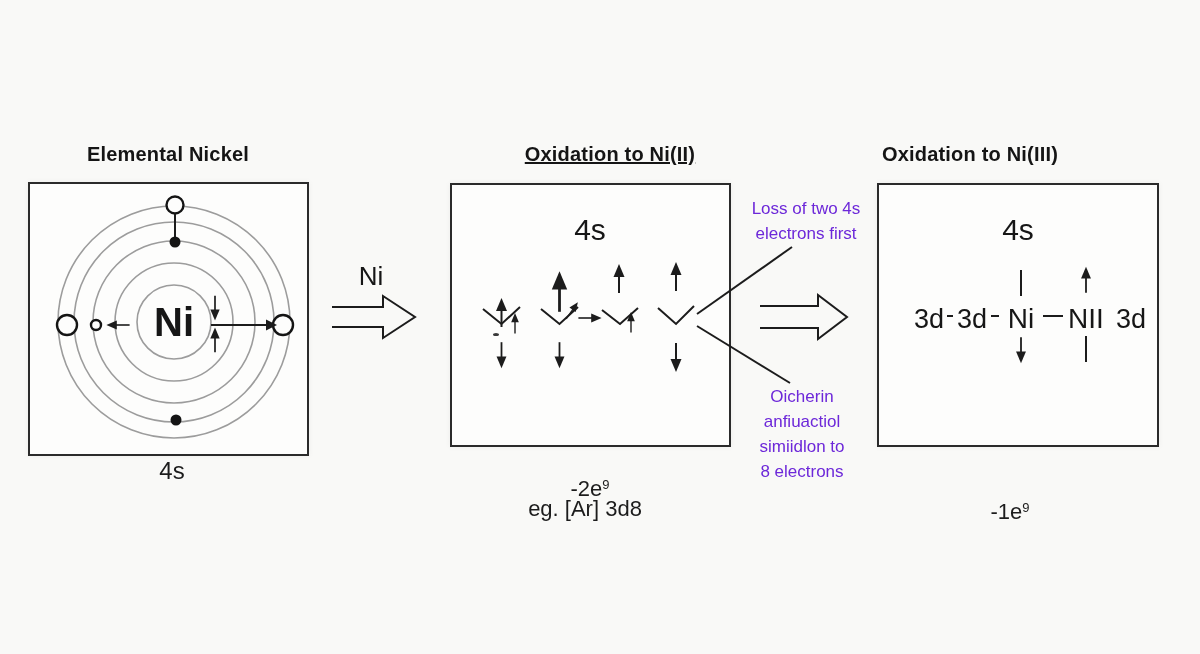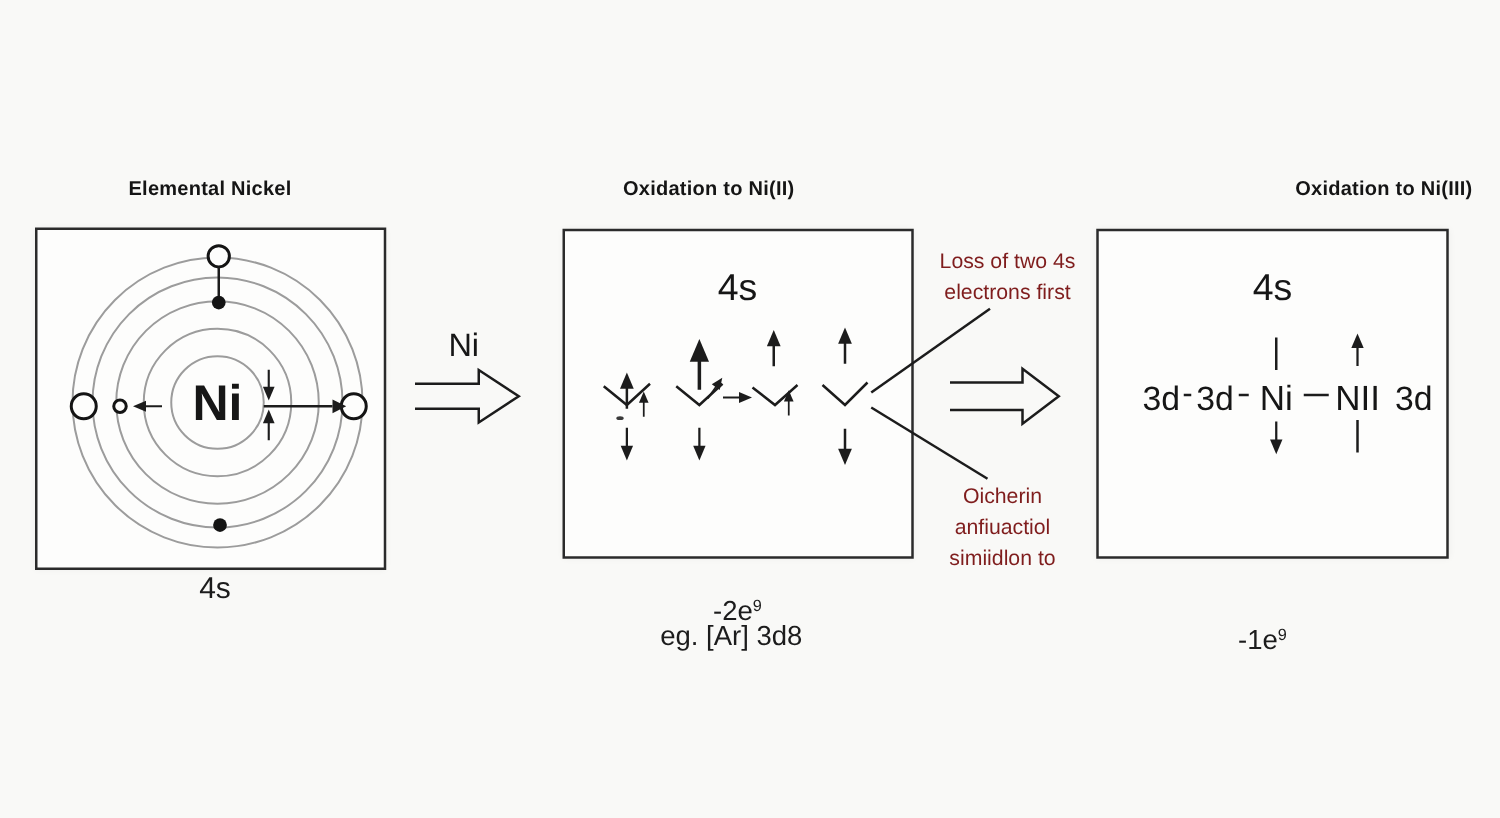--- a/index.html
+++ b/index.html
@@ -16,62 +16,62 @@
   }
   .abs{position:absolute;}
   .panel{
     position:absolute;
     border:2px solid #2b2b2b;
     background:#fdfdfc;
     box-shadow:0 0 6px rgba(0,0,0,0.05);
   }
   .title{
     position:absolute;
-    font-size:16px;font-weight:bold;
+    font-size:20px;font-weight:bold;
     text-align:center;
     letter-spacing:0.2px;
     color:#151515;
   }
   .caption{
     position:absolute;
     text-align:center;
     font-size:22px;
     color:#1c1c1c;
   }
   .caption .sub8{font-size:16px;}
   .caption .sub{font-size:16px;vertical-align:-5px;}
   .caption .sup{font-size:13px;vertical-align:7px;}
   .note{
     position:absolute;
     text-align:center;
     font-size:17px;
     line-height:25px;
-    color:#7f1d1d;
+    color:#6d28d9;
   }
   .transition-label{
     position:absolute;
     text-align:center;
     font-size:26px;
     color:#161616;
   }
   svg line, svg path, svg polyline{stroke:#1c1c1c;stroke-width:2;fill:none;}
   svg .ring{stroke:#9c9c9c;stroke-width:1.6;fill:none;}
   svg .e-open{fill:#fdfdfc;stroke:#141414;stroke-width:2.4;}
   svg .e-filled{fill:#141414;stroke:none;}
   svg polygon{fill:#1c1c1c;stroke:none;}
   svg text{fill:#161616;stroke:none;font-family:"Liberation Sans",sans-serif;}
 </style>
 </head>
 <body>
 
 <div id="stage">
 
   <div class="title" style="left:28px;top:143px;width:280px;">Elemental Nickel</div>
-  <div class="title" style="left:427px;top:143px;width:280px;">Oxidation to Ni(II)</div>
-  <div class="title" style="left:898px;top:143px;width:280px;text-align:right;">Oxidation to Ni(III)</div>
+  <div class="title" style="left:470px;top:143px;width:280px;text-decoration:underline;">Oxidation to Ni(II)</div>
+  <div class="title" style="left:830px;top:143px;width:280px;">Oxidation to Ni(III)</div>
 
   <div class="panel" style="left:28px;top:182px;width:277px;height:270px;">
     <svg width="277" height="270" viewBox="0 0 277 270">
       <defs>
         <g id="au">
           <line x1="0" y1="12" x2="0" y2="-6"></line>
           <polygon points="-5.5,-4 5.5,-4 0,-17"></polygon>
         </g>
       </defs>
 
@@ -200,20 +200,21 @@
     <line x1="697" y1="314" x2="792" y2="247" stroke-width="1.8"></line>
     <line x1="697" y1="326" x2="790" y2="383" stroke-width="1.8"></line>
   </svg>
 
   <div class="note" style="left:733px;top:196px;width:146px;">Loss of two 4s electrons first</div>
 
   <div class="note" style="left:726px;top:384px;width:152px;">
     <div>Oicherin</div>
     <div>anfiuactiol</div>
     <div>simiidlon to</div>
+    <div>8 electrons</div>
   </div>
 
   <div class="caption" style="left:62px;top:457px;width:220px;font-size:24px;">4s</div>
 
   <div class="caption" style="left:480px;top:455px;width:220px;margin-top:21px;">
     <span>-2e</span><span class="sup">9</span>
   </div>
   <div class="caption" style="left:475px;top:496px;width:220px;text-align:center;">eg. [Ar] 3d8</div>
 
   <div class="caption" style="left:900px;top:455px;width:220px;margin-top:44px;">

